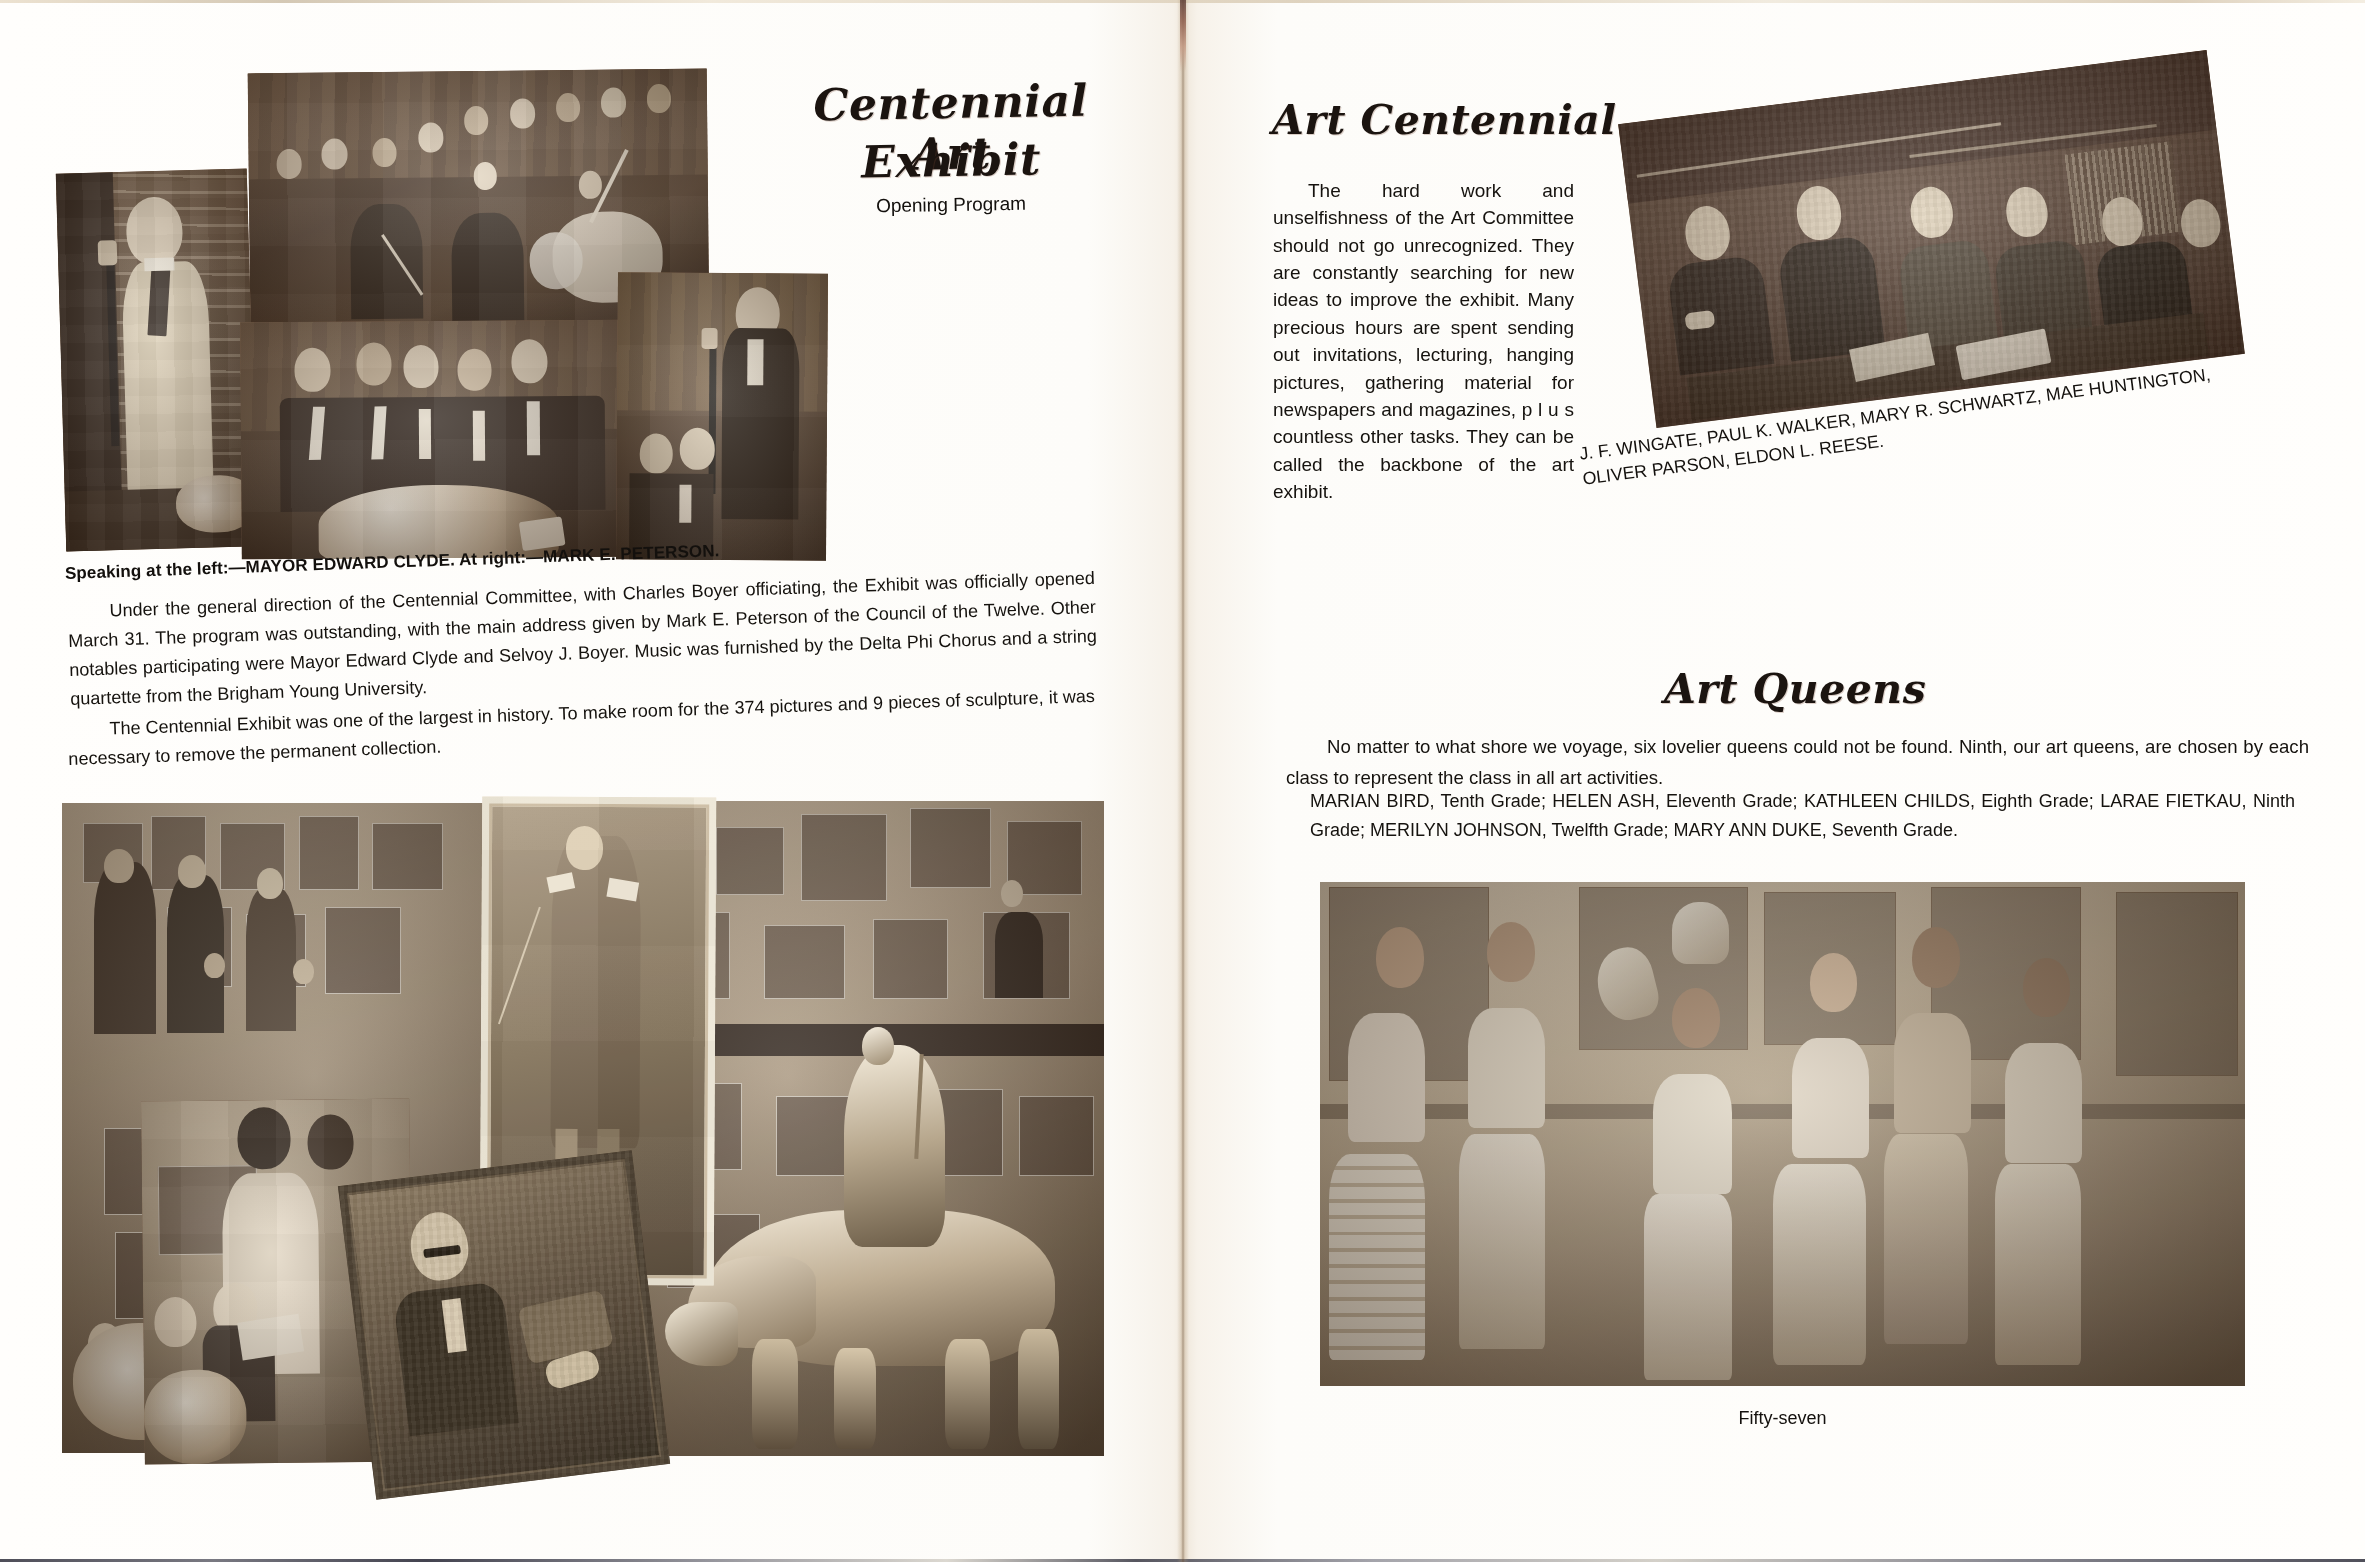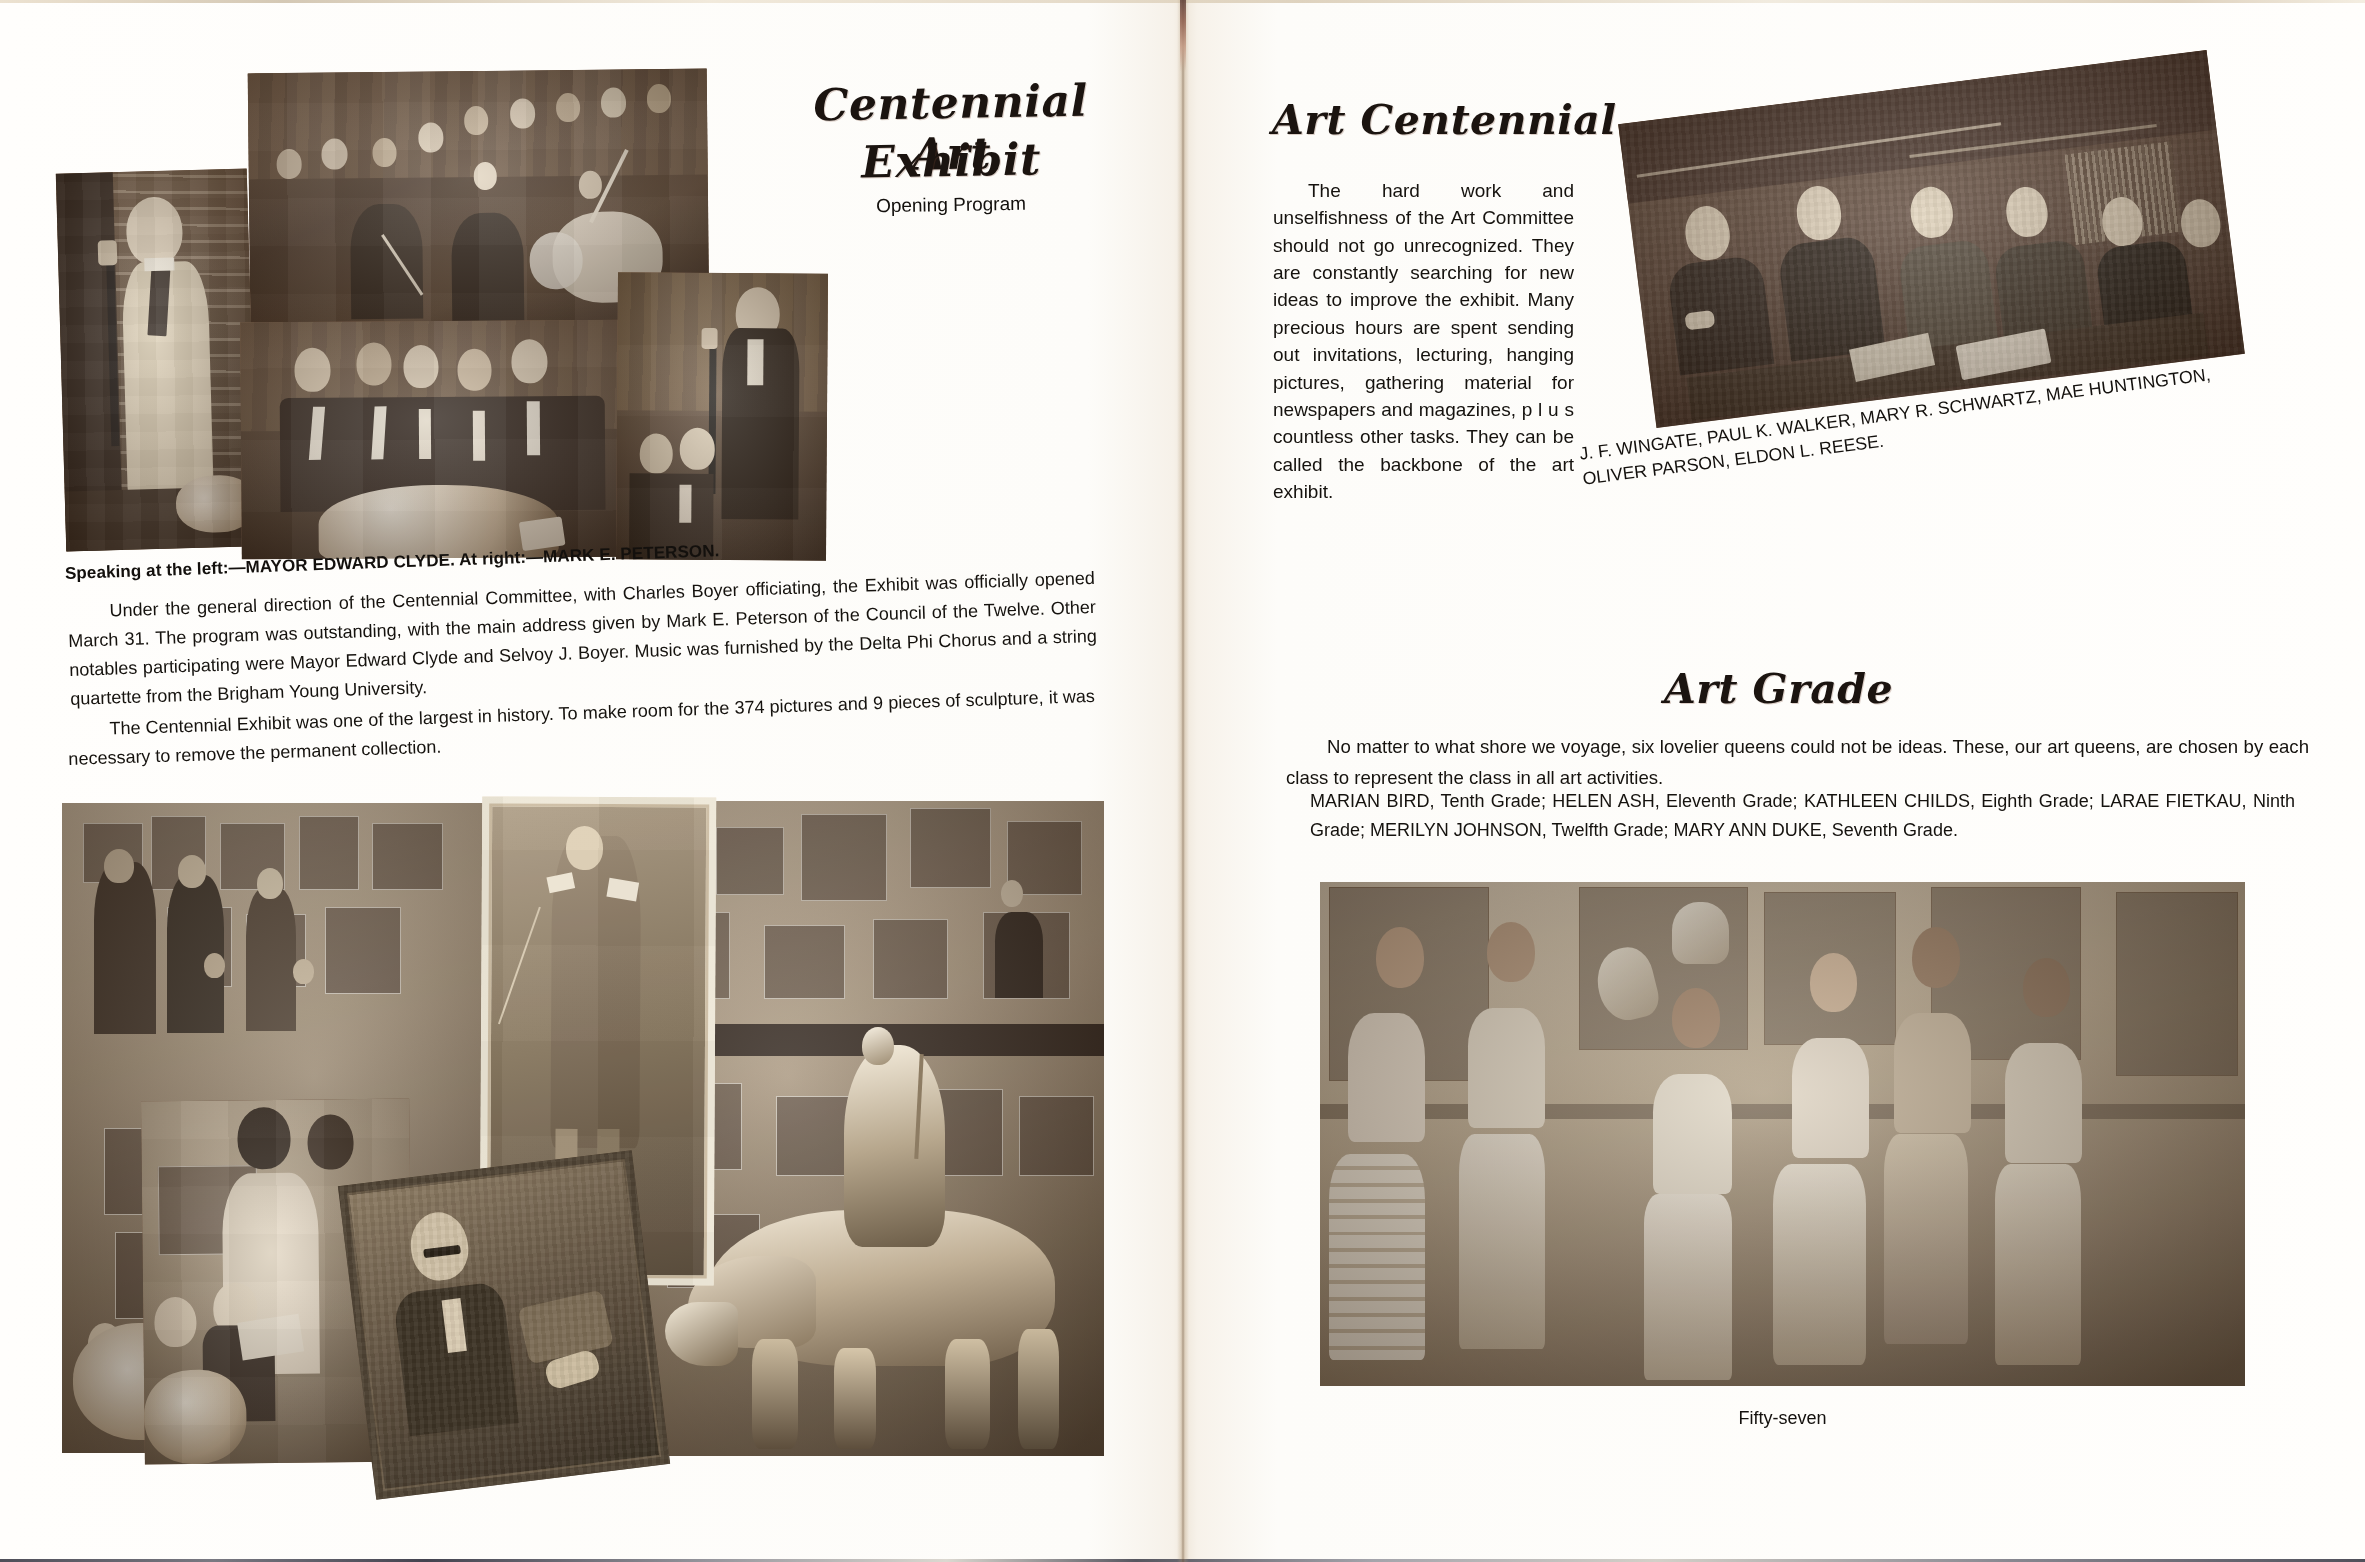--- a/index.html
+++ b/index.html
@@ -305,23 +305,23 @@
         <div style="position:absolute;left:52%;bottom:4%;width:91px;height:35px;background:#f1e8d6;border-radius:2.9px;transform:rotate(-4deg);"></div>
         <div style="position:absolute;left:7%;top:64%;width:29px;height:17px;background:#e9dcc4;border-radius:6.7px;"></div>
         <div class="grain"></div>
           <div class="vign"></div>
       </div>
     </div>
 
     <div class="capsmall" style="position:absolute;left:1578px;top:442px;width:679px;font-size:17.7px;line-height:1.42;
                 transform:rotate(-7.2deg);transform-origin:0 0;">J. F. WINGATE, PAUL K. WALKER, MARY R. SCHWARTZ, MAE HUNTINGTON, OLIVER PARSON, ELDON L. REESE.</div>
 
-    <div class="script" style="position:absolute;left:1664px;top:665px;font-size:41px;">Art Grade</div>
-
-    <div class="body-t just" style="position:absolute;left:1286px;top:732px;width:1023px;font-size:18.6px;line-height:1.66;text-indent:41px;">No matter to what shore we voyage, six lovelier queens could not be ideas.   These, our art queens, are chosen by each class to  represent the class in all art activities.</div>
+    <div class="script" style="position:absolute;left:1664px;top:665px;font-size:41px;">Art Queens</div>
+
+    <div class="body-t just" style="position:absolute;left:1286px;top:732px;width:1023px;font-size:18.6px;line-height:1.66;text-indent:41px;">No matter to what shore we voyage, six lovelier queens could not be found.   Ninth, our art queens, are chosen by each class to  represent the class in all art activities.</div>
 
     <div class="body-t" style="position:absolute;left:1310px;top:787px;width:985px;font-size:18px;line-height:1.62;text-align:justify;">MARIAN BIRD, Tenth Grade; HELEN ASH, Eleventh Grade; KATHLEEN CHILDS, Eighth Grade; LARAE FIETKAU, Ninth Grade; MERILYN JOHNSON, Twelfth Grade; MARY ANN DUKE, Seventh Grade.</div>
 
     <div class="photo" style="left:1320px;top:882px;width:925px;height:504px;">
       <div class="inner" style="background:linear-gradient(168deg,#ded0b8 0%,#bdab8e 40%,#96836a 72%,#6f5f4b 100%);">
         <div class="frm" style="left:1%;top:1%;width:17%;height:38%;border-color:rgba(120,95,70,.75);background:rgba(70,55,40,.45);"></div>
         <div class="frm" style="left:28%;top:1%;width:18%;height:32%;border-color:rgba(120,95,70,.75);background:rgba(70,55,40,.45);"></div>
         <div class="frm" style="left:48%;top:2%;width:14%;height:30%;border-color:rgba(120,95,70,.7);background:rgba(66,52,38,.42);"></div>
         <div class="frm" style="left:66%;top:1%;width:16%;height:34%;border-color:rgba(120,95,70,.75);background:rgba(70,55,40,.45);"></div>
         <div class="frm" style="left:86%;top:2%;width:13%;height:36%;border-color:rgba(120,95,70,.7);background:rgba(66,52,38,.42);"></div>

